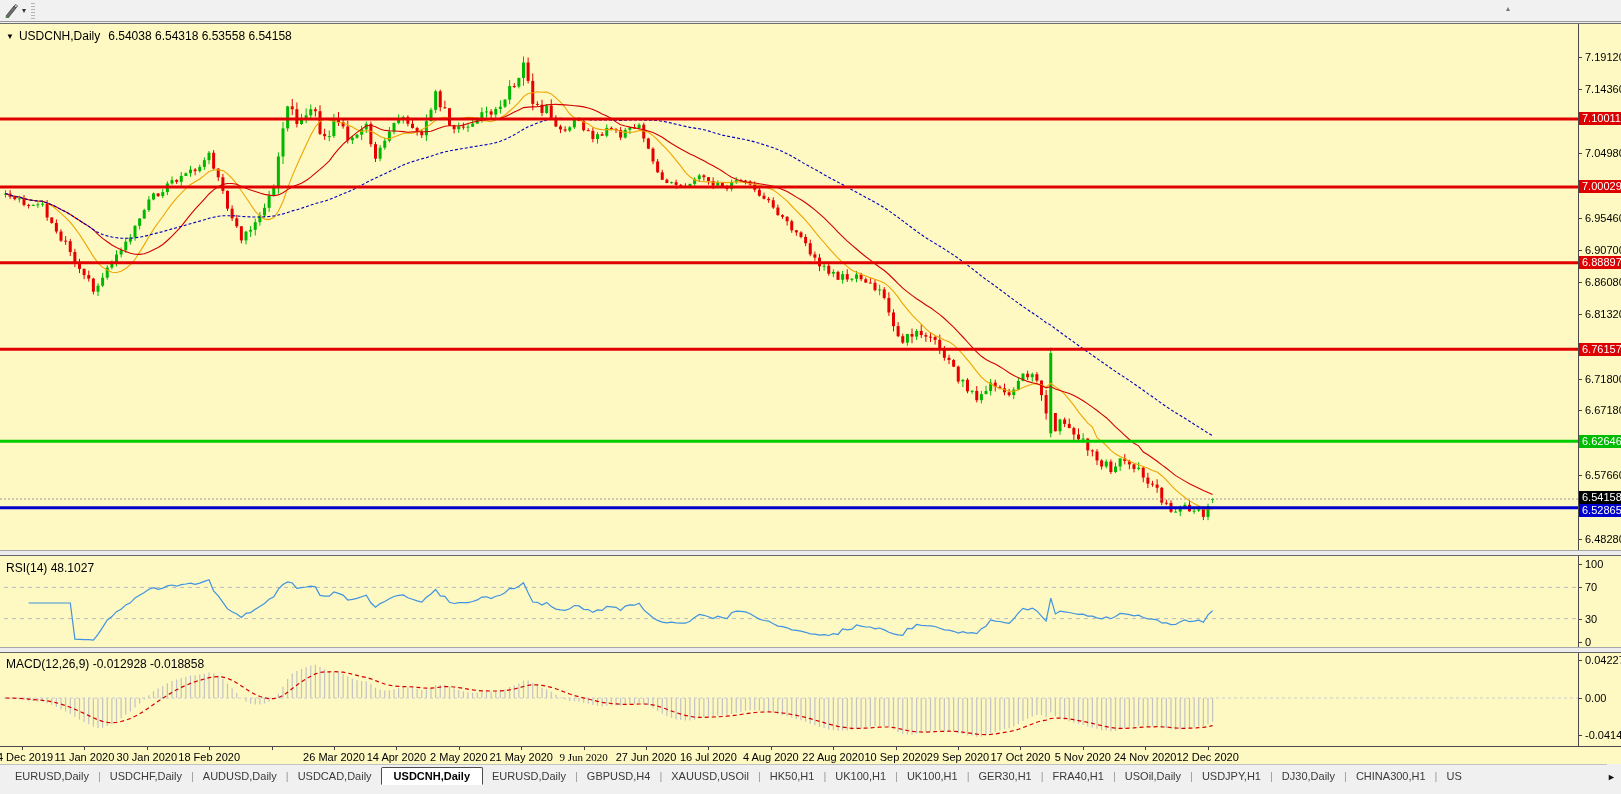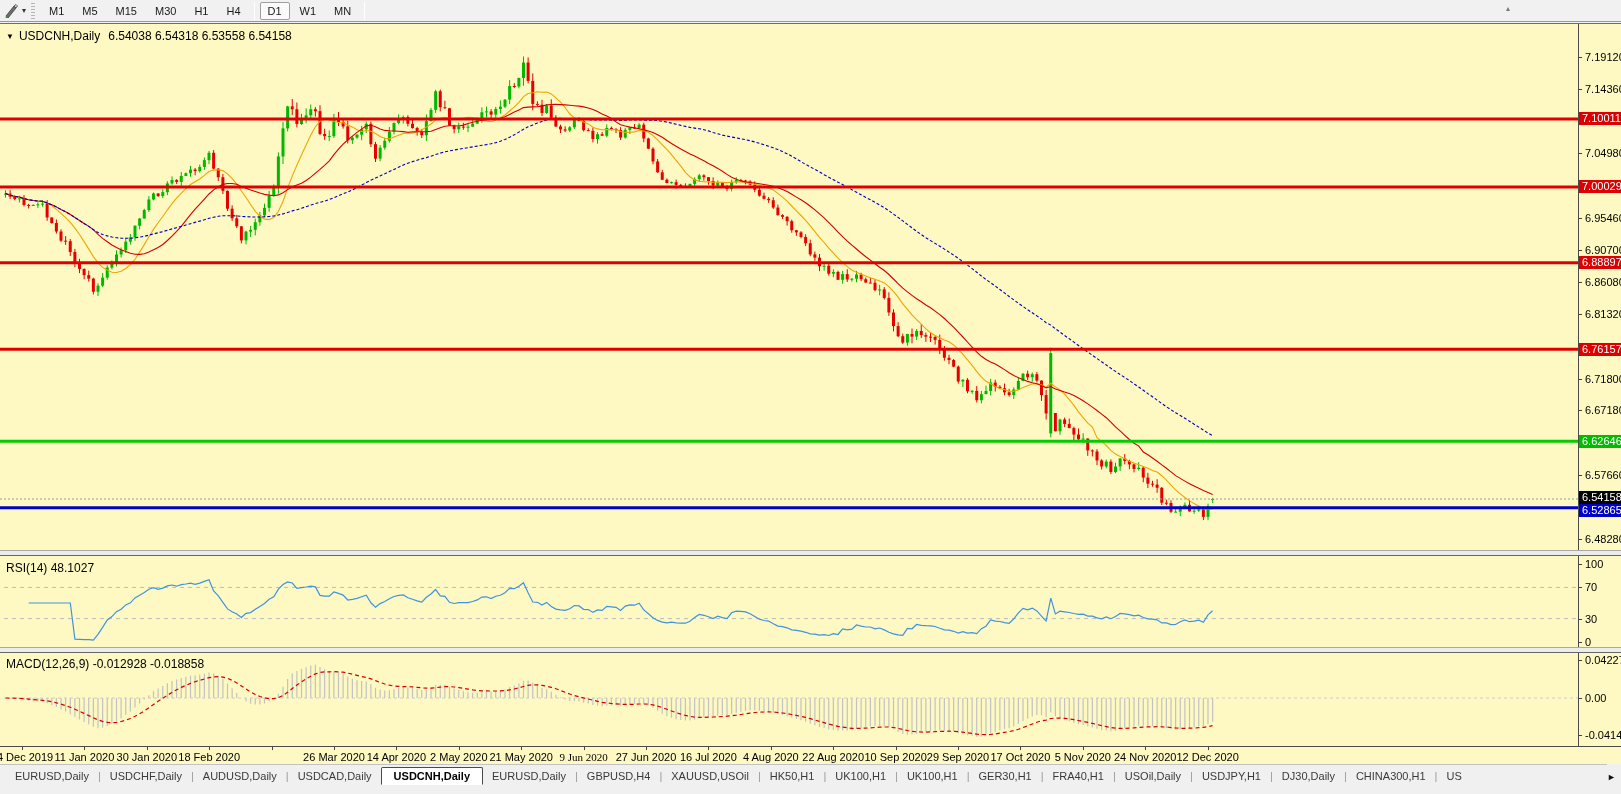--- a/index.html
+++ b/index.html
@@ -58,33 +58,20 @@
   <div id="toolbar">
     <div class="toolbtn">
       <svg width="16" height="16" viewBox="0 0 16 16">
         <path d="M3 13 L11 3 L13 5 L5 15 Z" fill="#6f6f6f" stroke="#3c3c3c" stroke-width="0.8"></path>
         <path d="M11 3 L13 1.5 L14.5 3 L13 5 Z" fill="#d9d9d9" stroke="#3c3c3c" stroke-width="0.8"></path>
         <path d="M2.2 14.8 L3 13 L5 15 Z" fill="#2f9e2f"></path>
       </svg>
       <span class="caret">▾</span>
     </div>
     <div class="grip"></div>
-    <div id="tf-buttons" style="display:flex;align-items:center;">
-        <div class="tfbtn">M1</div>
-        <div class="tfbtn">M5</div>
-        <div class="tfbtn">M15</div>
-        <div class="tfbtn">M30</div>
-        <div class="tfbtn">H1</div>
-        <div class="tfbtn">H4</div>
-        <div class="groove"></div>
-        <div class="tfbtn active">D1</div>
-        <div class="tfbtn">W1</div>
-        <div class="tfbtn">MN</div>
-        <div class="groove"></div>
-      </div>
     <span id="ovfl">▴</span>
   </div>
 
   <div id="chartwin">
     <svg id="plot-svg" width="1578" height="723">
         <g>
           <line x1="5.5" y1="166.29983423567936" x2="5.5" y2="173.58657439274785" stroke="#00b800" stroke-width="1"></line>
           <rect x="4" y="169.63412378709586" width="3" height="1" fill="#00b800"></rect>
           <line x1="10.125" y1="166.13778490132938" x2="10.125" y2="174.96312927521024" stroke="#e60000" stroke-width="1"></line>
           <rect x="8.625" y="169.63412378709586" width="3" height="3.0538770170851137" fill="#e60000"></rect>

